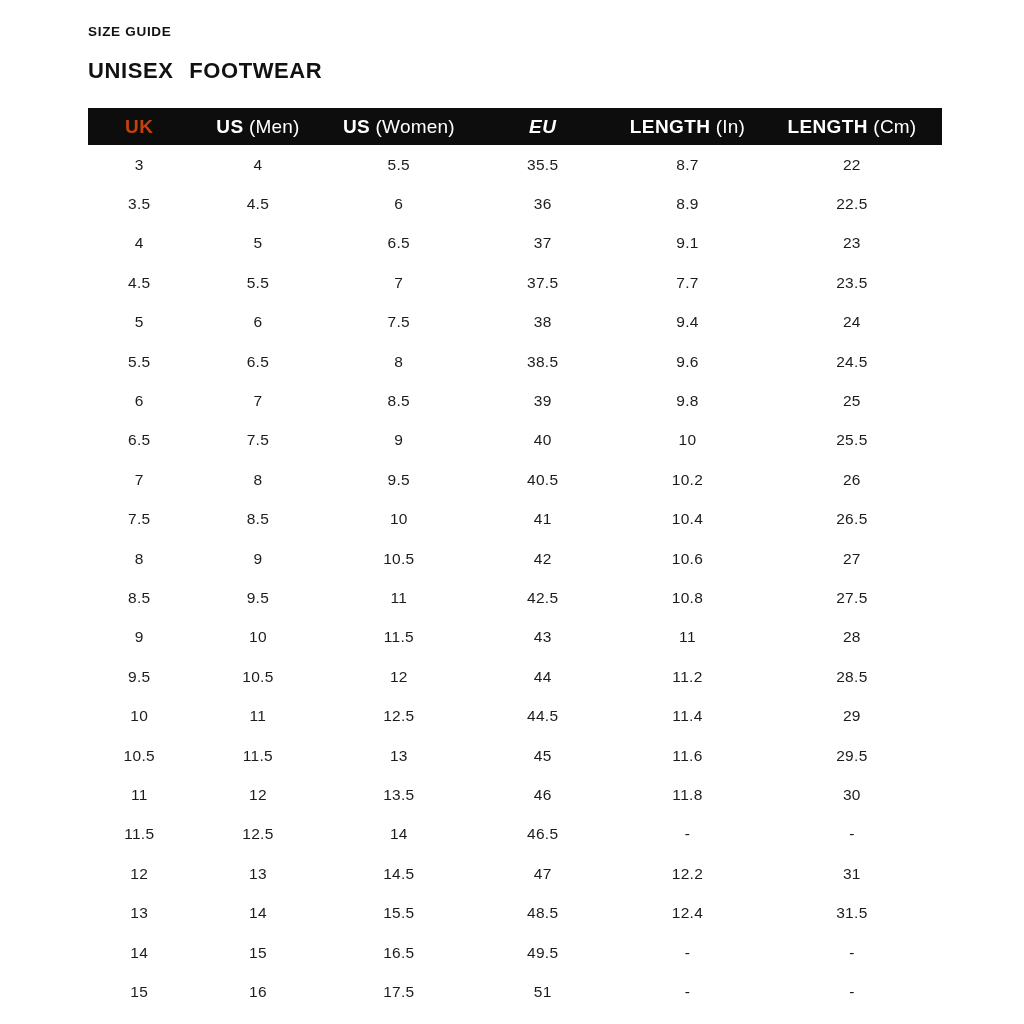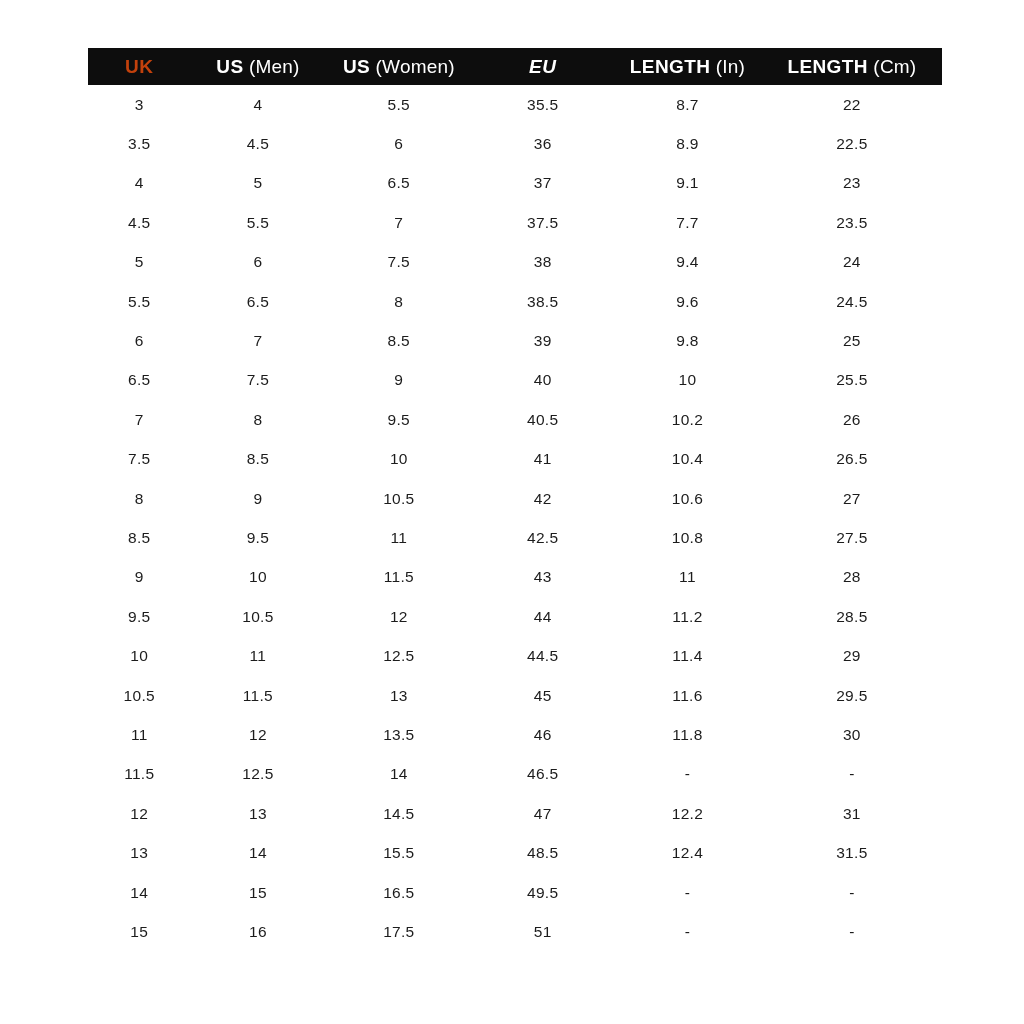--- a/index.html
+++ b/index.html
@@ -66,20 +66,22 @@
   col.c2 { width: 15.8%; }
   col.c3 { width: 17.2%; }
   col.c4 { width: 16.5%; }
   col.c5 { width: 17.4%; }
   col.c6 { width: 21.1%; }
 </style>
 </head>
 <body>
 
 <div class="page">
+  <div class="eyebrow">SIZE GUIDE</div>
+  <div class="title">UNISEX FOOTWEAR</div>
 
   <table class="size-table">
     <colgroup>
       <col class="c1">
         <col class="c2">
         <col class="c3">
         <col class="c4">
         <col class="c5">
         <col class="c6">
     </colgroup>

